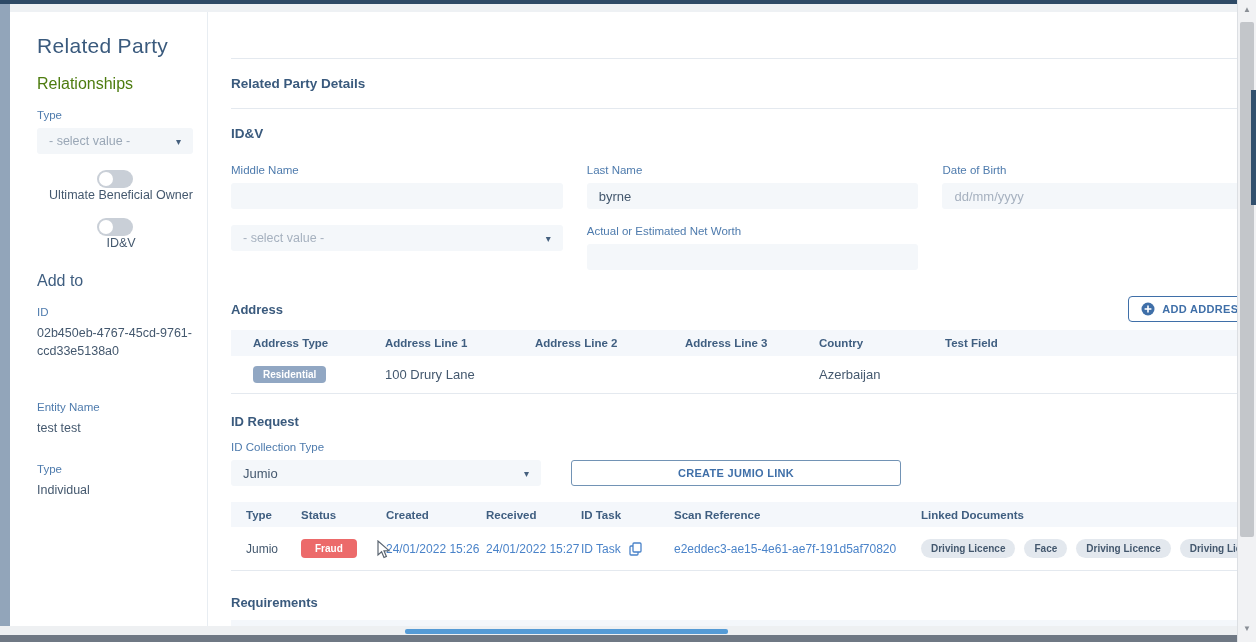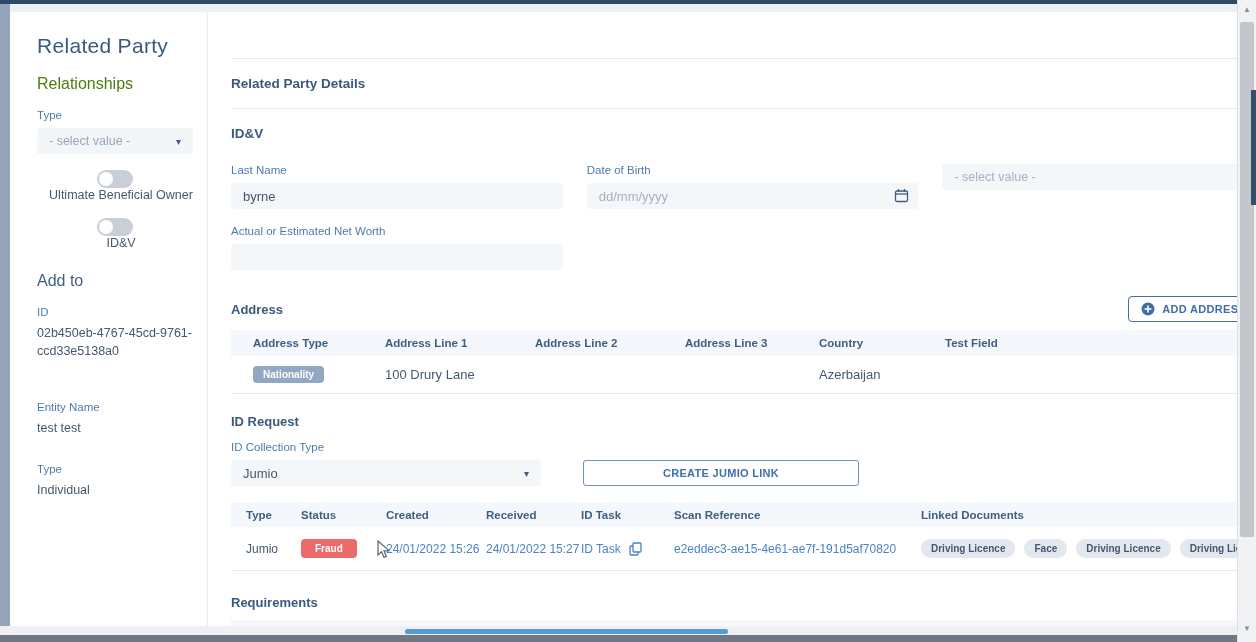--- a/index.html
+++ b/index.html
@@ -75,21 +75,21 @@
   .badge-gray { display:inline-block; background:#91a7c3; color:#fff; font-size:10px; font-weight:bold;
     padding:3px 10px; border-radius:4px; }
 
   
   .idreq-title { margin-top:20px; }
   .idreq-label { font-size:11.5px; color:#4e7bad; margin-top:12px; }
   .idreq-row { display:flex; margin-top:7px; }
   .idreq-select { width:310px; height:26px; background:#f4f7fa; border-radius:3px; display:flex;
     align-items:center; justify-content:space-between; padding:0 12px; cursor:pointer; }
   .idreq-select .val { font-size:13px; color:#44586e; }
-  .jumio-btn { width:276px; height:26px; margin-left:42px; border:1px solid #7293b5; border-radius:3px;
+  .jumio-btn { width:330px; height:26px; margin-left:30px; border:1px solid #7293b5; border-radius:3px;
     background:#fff; color:#3f6fa8; font-size:11px; font-weight:bold; letter-spacing:.3px; cursor:pointer;
     font-family:"Liberation Sans",sans-serif; }
   .jumio-grid { grid-template-columns:55px 85px 100px 95px 93px 247px 1fr; padding-left:15px; }
   .jumio-header { height:25px; margin-top:16px; }
   .jumio-row { height:44px; }
   .badge-red { display:inline-block; background:#ec6a6a; color:#fff; font-size:10px; font-weight:bold;
     padding:4px 14px; border-radius:4px; }
   .cell-link { color:#4a83c9; font-size:12px; cursor:pointer; }
   .idtask-cell { display:flex; align-items:center; }
   .copy-icon { margin-left:8px; cursor:pointer; display:inline-flex; }
@@ -152,20 +152,24 @@
       <span class="acc-chev">⌄</span>
     </div>
 
     <div class="acc">
       <span class="acc-title">ID&amp;V</span>
       <span class="acc-chev">⌃</span>
     </div>
 
     <div class="form-grid">
       <div>
+        <div class="fld-label">Middle Name</div>
+        <input class="fld-input" value="" style="">
+      </div>
+      <div>
         <div class="fld-label">Last Name</div>
         <input class="fld-input" value="byrne" style="">
       </div>
       <div>
         <div class="fld-label">Date of Birth</div>
         <div class="fld-wrap">
           <input class="fld-input" placeholder="dd/mm/yyyy" style="">
           <span class="fld-icon">
             <svg width="15" height="15" viewBox="0 0 15 15" fill="none" stroke="#3f5e80" stroke-width="1.3">
               <rect x="1.5" y="3" width="12" height="10.5" rx="1.5"></rect>
@@ -201,21 +205,21 @@
     </div>
     <div class="tbl-header addr-grid addr-header">
       <span>Address Type</span>
       <span>Address Line 1</span>
       <span>Address Line 2</span>
       <span>Address Line 3</span>
       <span>Country</span>
       <span>Test Field</span>
     </div>
     <div class="tbl-row addr-grid addr-row">
-      <span><span class="badge-gray">Nationality</span></span>
+      <span><span class="badge-gray">Residential</span></span>
       <span>100 Drury Lane</span>
       <span></span>
       <span></span>
       <span>Azerbaijan</span>
       <span></span>
     </div>
 
     <div class="sec-title idreq-title">ID Request</div>
     <div class="idreq-label">ID Collection Type</div>
     <div class="idreq-row">

